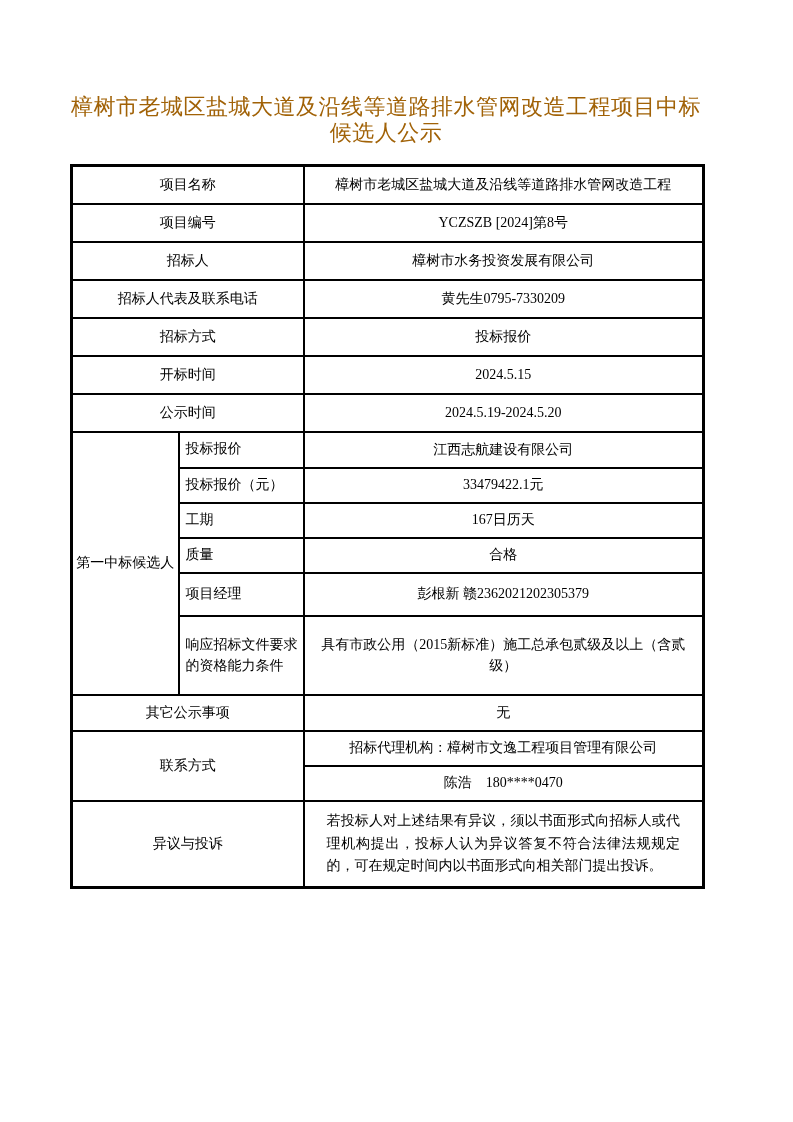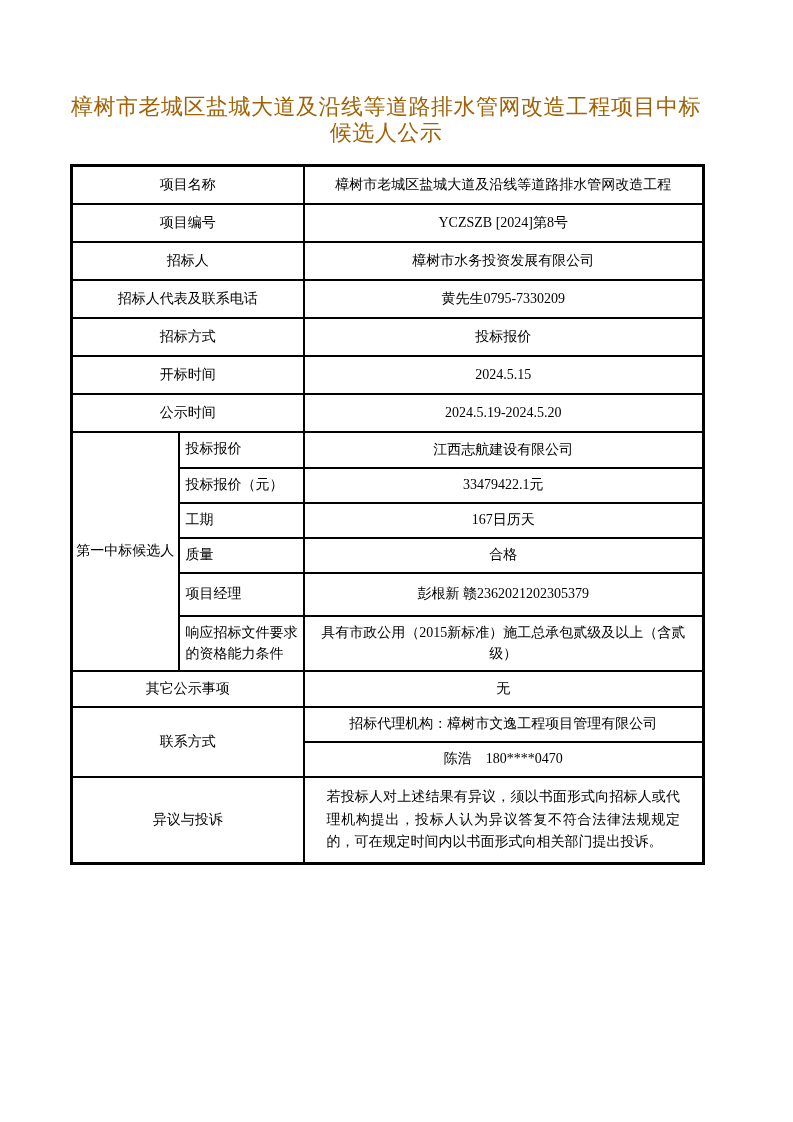--- a/index.html
+++ b/index.html
@@ -31,21 +31,21 @@
     overflow:hidden;
   }
   .c { text-align:center; }
   .l { text-align:left; padding-left:6px; line-height:1.45; }
   .wrap { line-height:1.5; }
   .just { text-align:justify; text-justify:inter-ideograph; padding:6px 22px; line-height:1.6; }
   tr.h38 { height:38px; }
   tr.h36 { height:36px; }
   tr.h35 { height:35px; }
   tr.h33 { height:43px; }
-  tr.h73 { height:55px; }
+  tr.h73 { height:79px; }
   tr.h87 { height:87px; }
 </style>
 </head>
 <body>
 
 <div class="page">
   <div class="doc">
 
     <div class="title">
       <div>樟树市老城区盐城大道及沿线等道路排水管网改造工程项目中标</div>

